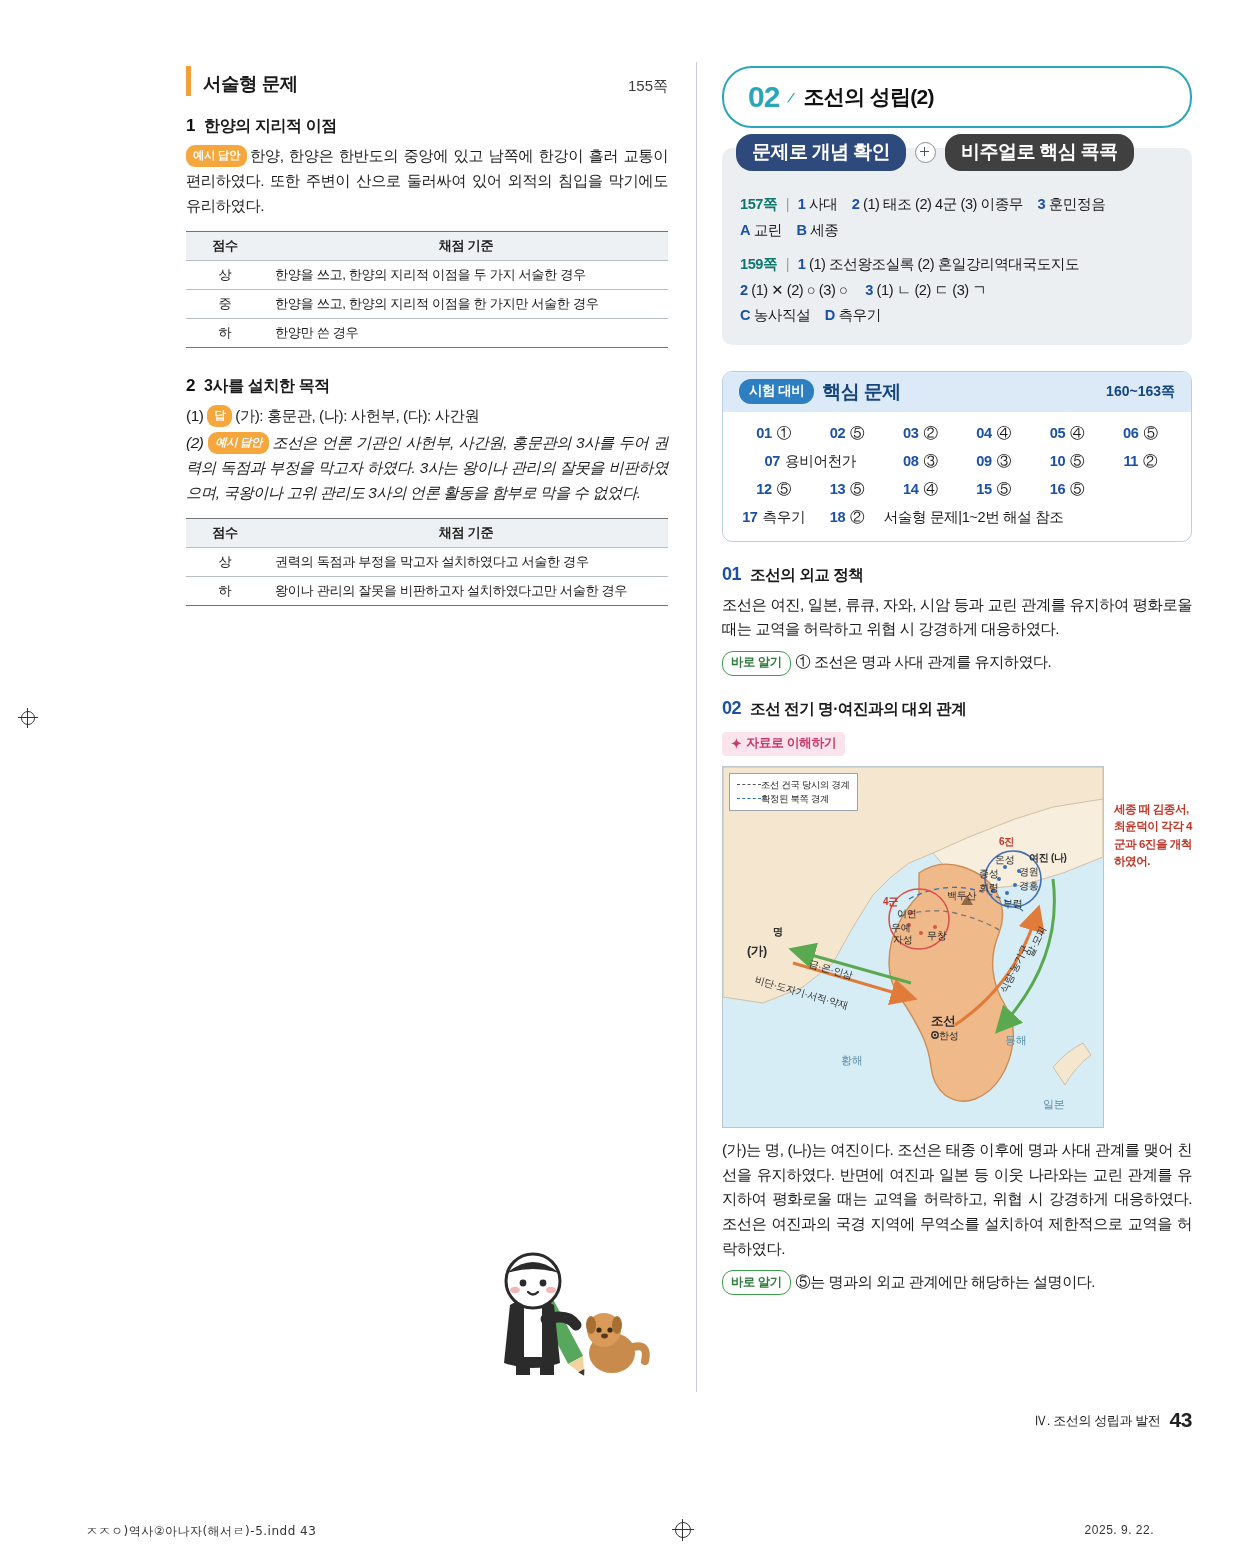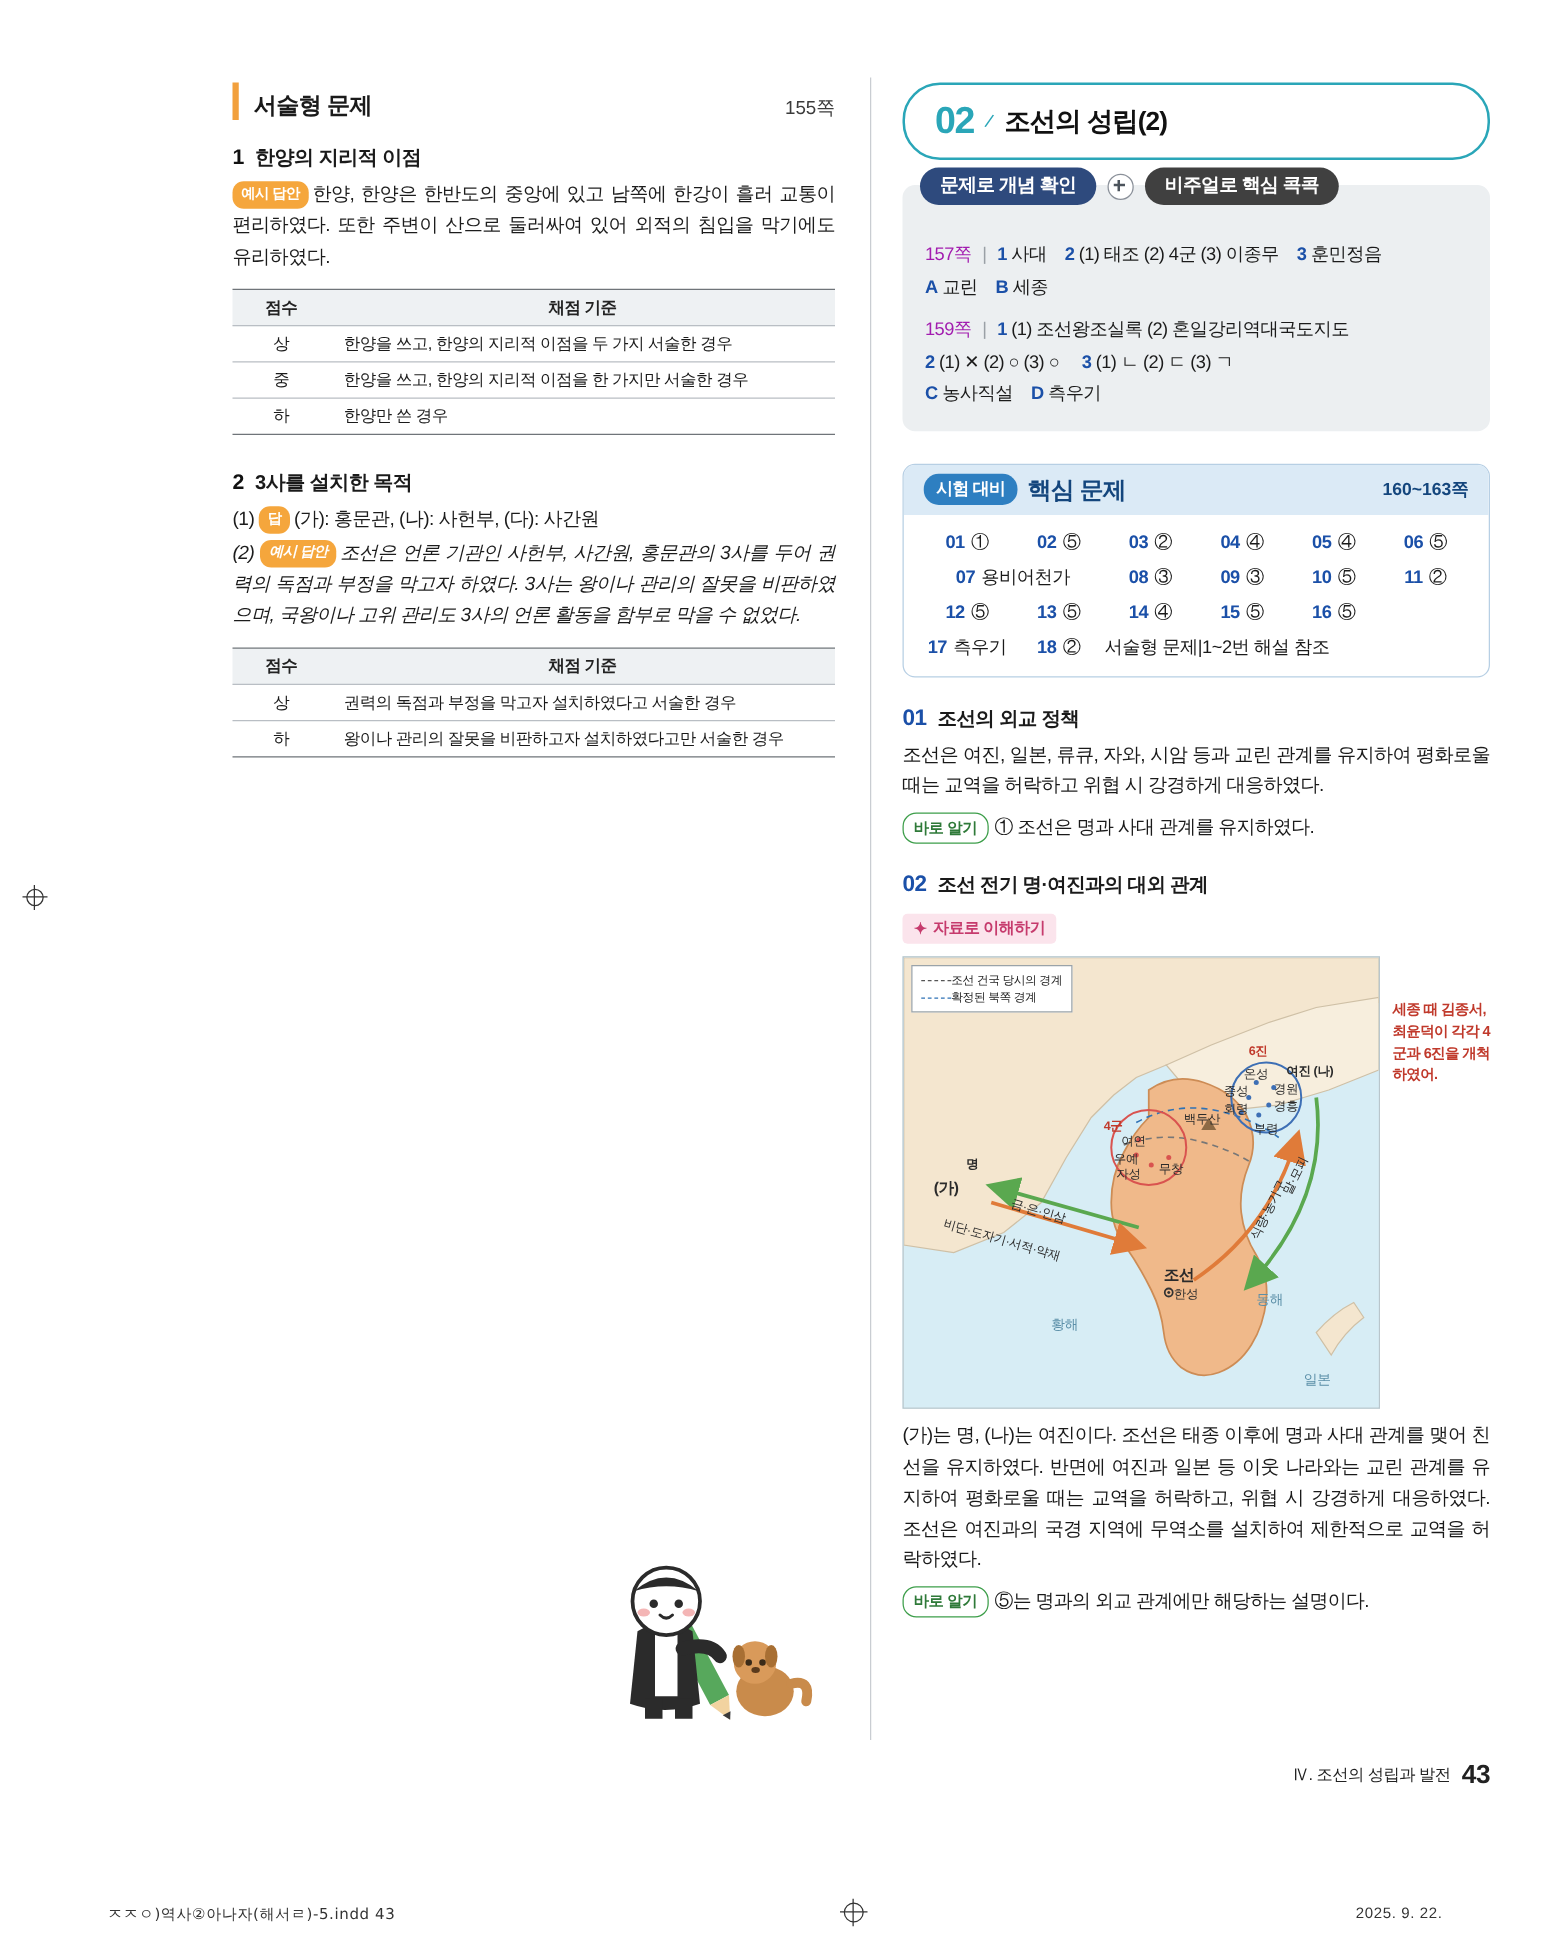--- a/index.html
+++ b/index.html
@@ -173,25 +173,26 @@
     position: absolute;
     top: -14px;
     left: 14px;
     display: flex;
     align-items: center;
     gap: 9px;
   }
   .pill {
     border-radius: 16px;
     padding: 5px 16px 6px;
-    font-size: 15px;
+    font-size: 19px;
     font-weight: bold;
     color: #fff;
     letter-spacing: -0.5px;
     white-space: nowrap;
+    font-family: Liberation Serif, serif;
   }
   .pill.navy { background: #2e4a7d; }
   .pill.teal { background: #404040; }
   .plus-circle {
     width: 19px; height: 19px;
     border-radius: 50%;
     background: #ffffff;
     border: 1.5px solid #8a9099;
     position: relative;
   }
@@ -202,21 +203,21 @@
   }
   .plus-circle::before { left: 4px; top: 7.6px; width: 9px; height: 1.6px; }
   .plus-circle::after  { top: 4px; left: 7.6px; height: 9px; width: 1.6px; }
 
   .ans-line {
     font-size: 14.6px;
     line-height: 1.75;
     letter-spacing: -0.45px;
     color: #1b1b1b;
   }
-  .ans-line .pg { color: #a21caf; font-weight: normal; }
+  .ans-line .pg { color: #0f766e; font-weight: bold; }
   .ans-line .qn { color: #1b50a8; font-weight: bold; }
   .ans-line .an { color: #1b50a8; font-weight: bold; }
   .ans-line .sep { color: #9aa0a6; margin: 0 5px; }
   .gap-row { height: 9px; }
 
   .exam-box {
     margin-top: 26px;
     border: 1.6px solid #b7cfe4;
     border-radius: 10px;
     overflow: hidden;

